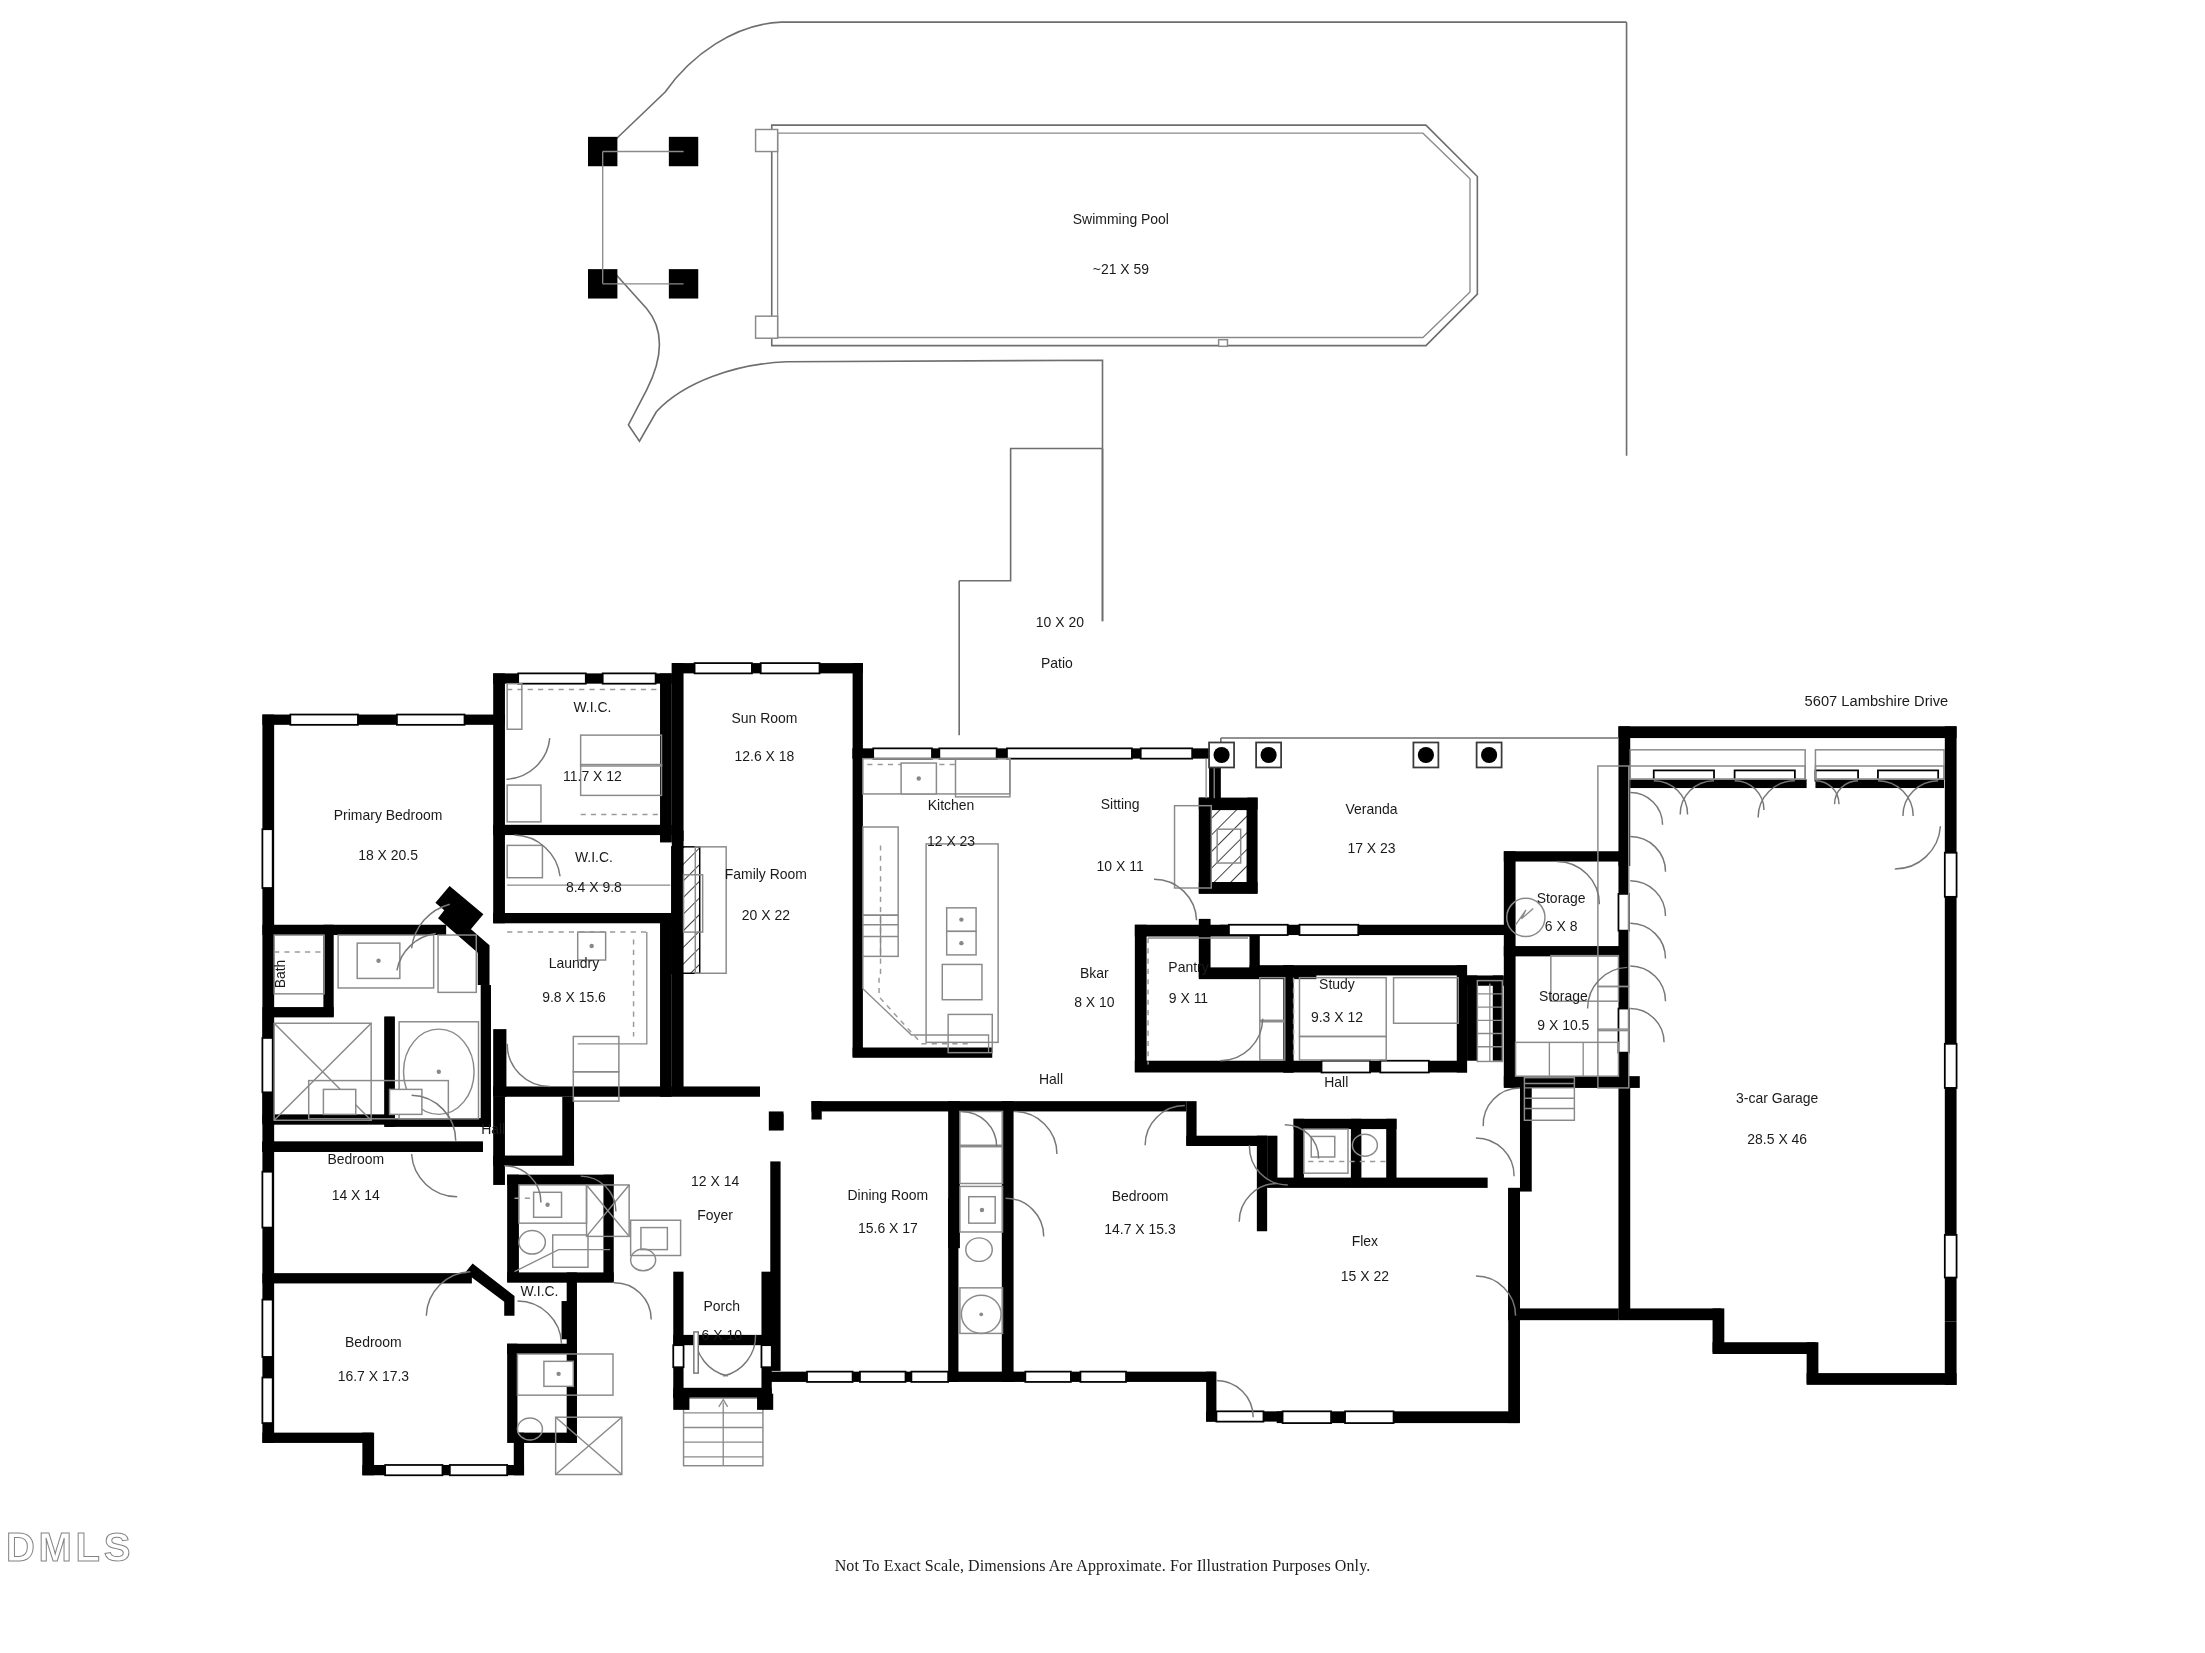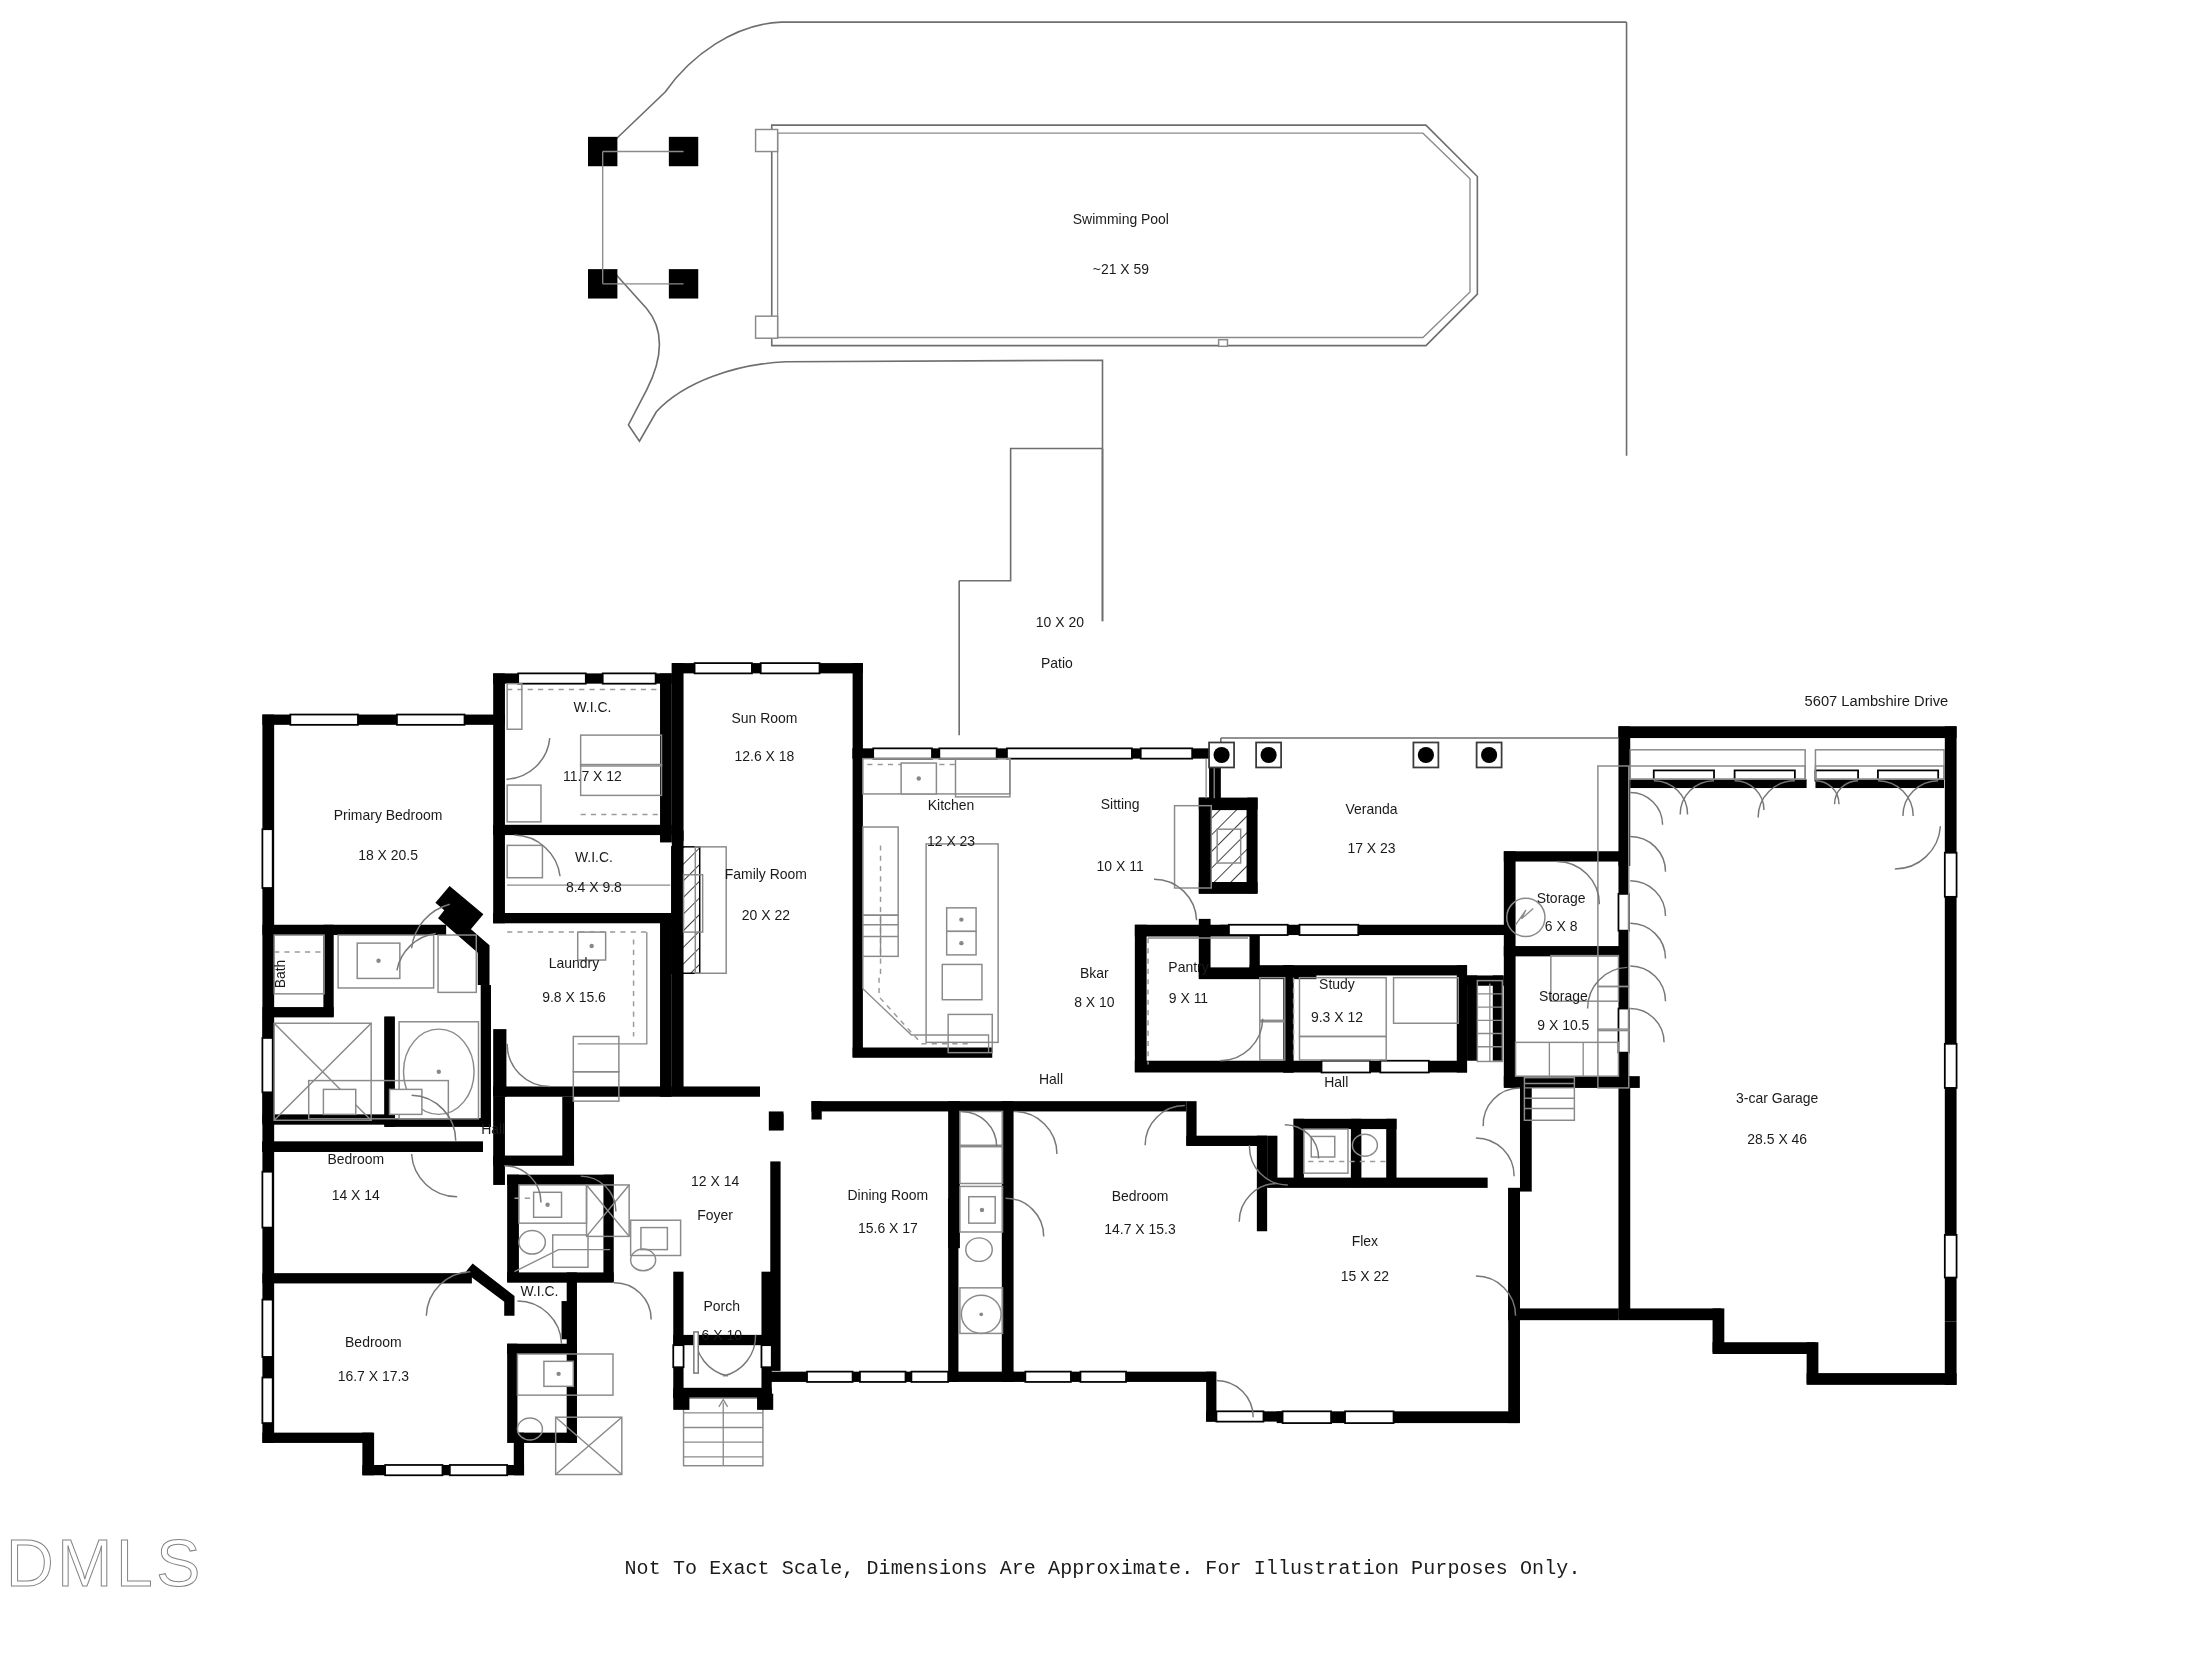--- a/index.html
+++ b/index.html
@@ -46,32 +46,32 @@
     text-anchor: middle;
     dominant-baseline: middle;
   }
   .lbl-addr { font-size: 20px; }
   .footer-note {
     position: absolute;
     left: 0;
     top: 1557px;
     width: 2205px;
     text-align: center;
-    font-family: Liberation Mono, monospace;
-    font-size: 20px;
+    font-family: Liberation Serif, serif;
+    font-size: 16px;
     color: #1b1b1b;
     letter-spacing: 0.1px;
   }
   .watermark {
     position: absolute;
     left: 5.9px;
     top: 1525px;
     font-family: "Liberation Sans", sans-serif;
-    font-size: 66px;
-    font-weight: 400;
+    font-size: 40px;
+    font-weight: 700;
     letter-spacing: 3.7px;
     color: transparent;
     -webkit-text-stroke: 1px #5a5a5a;
     opacity: 0.75;
     user-select: none;
   }
 </style>
 </head>
 <body>
 

